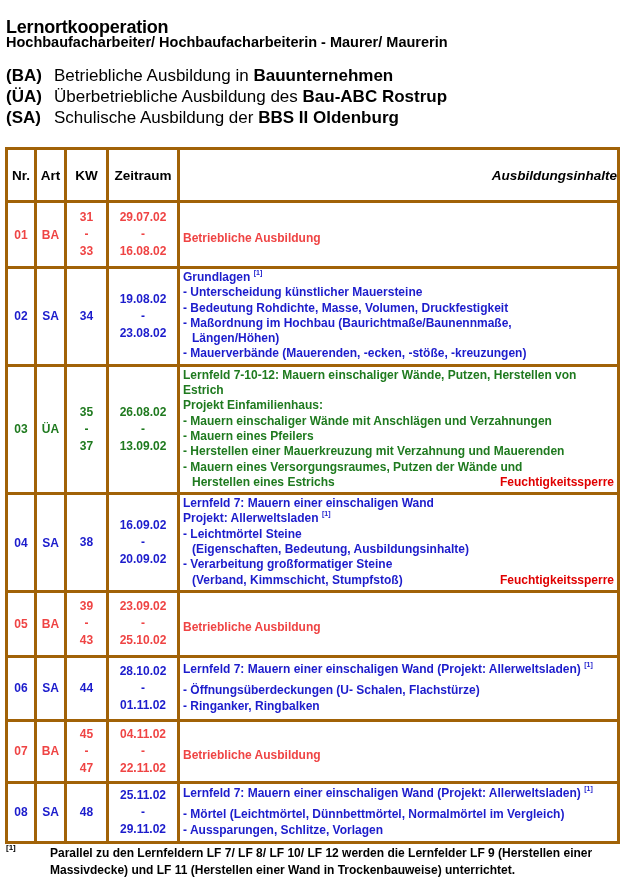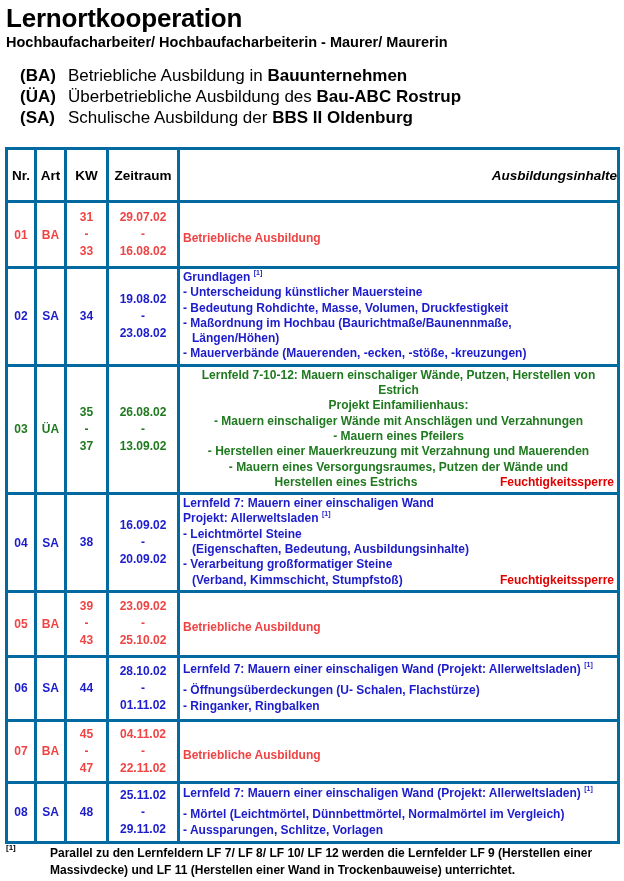--- a/index.html
+++ b/index.html
@@ -1,37 +1,37 @@
 <!DOCTYPE html>
 <html><head>
 <meta charset="utf-8">
 <style>
   html, body { margin: 0; padding: 0; background: #ffffff; }
   body { width: 624px; height: 881px; position: relative; overflow: hidden;
          font-family: "Liberation Sans", sans-serif; color: #000; }
-  .title { position: absolute; left: 6px; top: 3px; font-size: 26px; font-weight: bold; letter-spacing: -0.2px; }
+  .title { position: absolute; left: 6px; top: 17px; font-size: 18px; font-weight: bold; letter-spacing: -0.2px; }
   .subtitle { position: absolute; left: 6px; top: 34px; font-size: 14.5px; font-weight: bold; }
-  .legend { position: absolute; left: 20px; font-size: 17px; }
+  .legend { position: absolute; left: 6px; font-size: 17px; }
   .legend .code { font-weight: bold; display: inline-block; width: 48px; }
   .legend b { font-weight: bold; }
   .l1 { top: 66px; } .l2 { top: 87px; } .l3 { top: 108px; }
 
   table.plan { position: absolute; left: 5px; top: 147px; width: 615px; border-collapse: collapse;
                font-size: 12px; font-weight: bold; table-layout: fixed; }
-  table.plan td, table.plan th { border: 3px solid #0369a1; padding: 0; vertical-align: middle; margin-top: 23px; }
+  table.plan td, table.plan th { border: 3px solid #a16207; padding: 0; vertical-align: middle; margin-top: 23px; }
   table.plan th { font-size: 13.5px; text-align: center; height: 50px; }
   table.plan th.content-h { text-align: right; padding-left: 18px; font-style: italic; }
   col.c-nr { width: 29px; } col.c-art { width: 30px; } col.c-kw { width: 42px; }
   col.c-zeit { width: 71px; } col.c-inh { width: auto; }
   td.center { text-align: center; }
   td.kw, td.zeit { text-align: center; line-height: 17px; }
   td.inh { vertical-align: top; padding: 1px 3px 2px 3px !important; line-height: 15.3px; }
   td.inh.ba { padding-top: 10px !important; }
   .blue { color: #1c1ccc; }
-  .green { color: #1f7a1f; text-align: center; }
+  .green { color: #1f7a1f; }
   .black { color: #ef4444; }
   .red { color: #e00000; float: right; }
   .ind { padding-left: 9px; }
   sup { font-size: 7px; vertical-align: 6px; line-height: 0; }
   .gap { height: 6px; }
 
   .footnote { position: absolute; left: 6px; top: 845px; font-size: 12px; font-weight: bold; width: 612px; }
   .footnote .mark { position: absolute; left: 0; top: -2px; font-size: 8px; }
   .footnote .text { margin-left: 44px; line-height: 17px; }
 </style>

